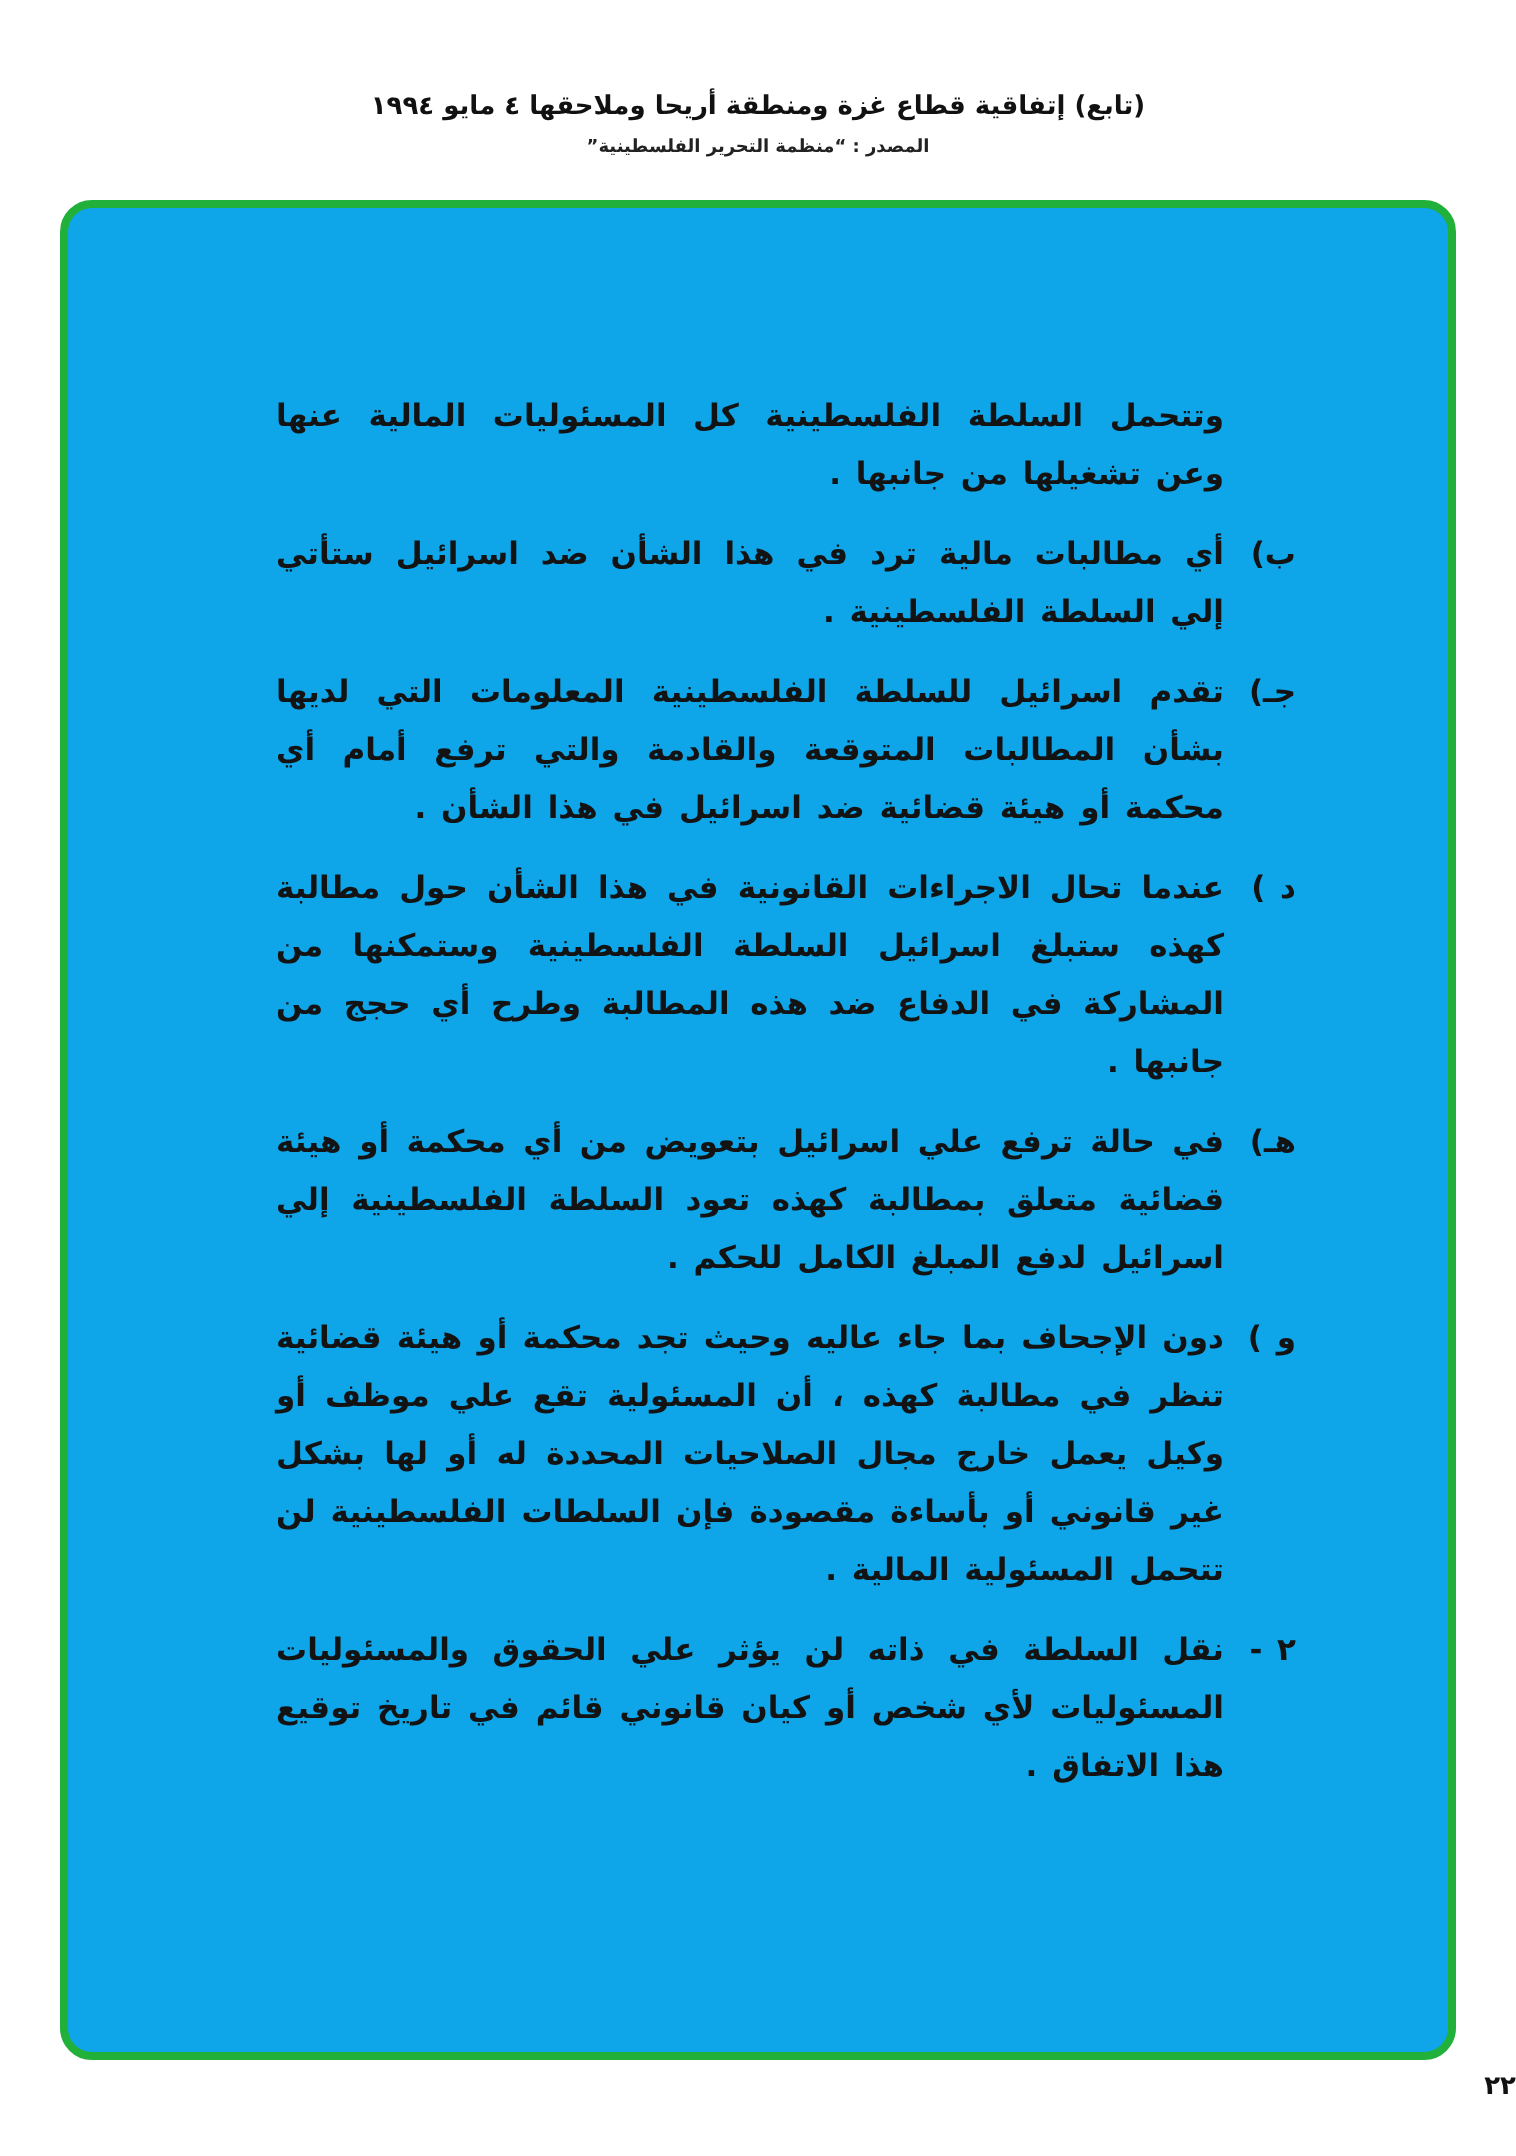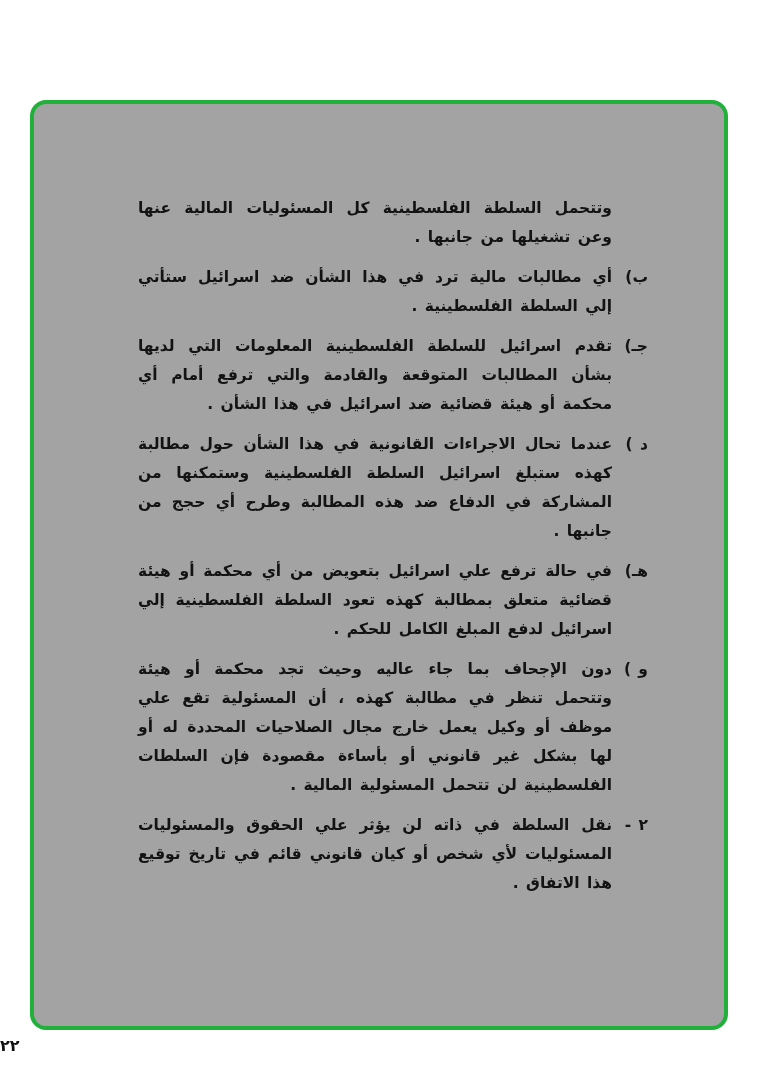--- a/index.html
+++ b/index.html
@@ -38,21 +38,21 @@
   }
   .green-box {
     position: absolute;
     left: 30px;
     top: 100px;
     width: 698px;
     height: 930px;
     box-sizing: border-box;
     border: 4px solid var(--border-green, #21b13b);
     border-radius: 16px;
-    background: #a3a3a3;
+    background: #0ea5e9;
   }
   .doc-body {
     box-sizing: border-box;
     padding: 90px 76px 0 104px;
     direction: rtl;
     font-size: 15.5px;
     font-weight: 700;
     line-height: 29px;
     word-spacing: 2px;
     color: #131313;
@@ -67,32 +67,36 @@
   }
   .para-text {
     flex: 1;
     text-align: justify;
   }
   .footer {
     position: absolute;
     top: 1036px;
     left: 0;
     right: 0;
-    text-align: left;
+    text-align: right;
     direction: rtl;
-    font-size: 16px;
+    font-size: 13px;
     font-weight: 700;
     color: #111111;
   }
 </style>
 </head>
 <body>
 
 <div class="page">
 
+  <div class="header">
+    <div class="header-title">(تابع) إتفاقية قطاع غزة ومنطقة أريحا وملاحقها ٤ مايو ١٩٩٤</div>
+    <div class="header-source">المصدر :  “منظمة التحرير الفلسطينية”</div>
+  </div>
 
   <div class="green-box">
     <div class="doc-body">
 
       <div class="para">
         <span class="para-label"></span>
         <span class="para-text">وتتحمل السلطة الفلسطينية كل المسئوليات المالية عنها وعن تشغيلها من جانبها .</span>
       </div>
 
       <div class="para">
@@ -110,21 +114,21 @@
         <span class="para-text">عندما تحال الاجراءات القانونية في هذا الشأن حول مطالبة كهذه ستبلغ اسرائيل السلطة الفلسطينية وستمكنها من المشاركة في الدفاع ضد هذه المطالبة وطرح أي حجج من جانبها .</span>
       </div>
 
       <div class="para">
         <span class="para-label">هـ)</span>
         <span class="para-text">في حالة ترفع علي اسرائيل بتعويض من أي محكمة أو هيئة قضائية متعلق بمطالبة كهذه تعود السلطة الفلسطينية إلي اسرائيل لدفع المبلغ الكامل للحكم .</span>
       </div>
 
       <div class="para">
         <span class="para-label">و )</span>
-        <span class="para-text">دون الإجحاف بما جاء عاليه وحيث تجد محكمة أو هيئة وتتحمل تنظر في مطالبة كهذه ، أن المسئولية تقع علي موظف أو وكيل يعمل خارج مجال الصلاحيات المحددة له أو لها بشكل غير قانوني أو بأساءة مقصودة فإن السلطات الفلسطينية لن تتحمل المسئولية المالية .</span>
+        <span class="para-text">دون الإجحاف بما جاء عاليه وحيث تجد محكمة أو هيئة قضائية تنظر في مطالبة كهذه ، أن المسئولية تقع علي موظف أو وكيل يعمل خارج مجال الصلاحيات المحددة له أو لها بشكل غير قانوني أو بأساءة مقصودة فإن السلطات الفلسطينية لن تتحمل المسئولية المالية .</span>
       </div>
 
       <div class="para">
         <span class="para-label">٢ -</span>
         <span class="para-text">نقل السلطة في ذاته لن يؤثر علي الحقوق والمسئوليات المسئوليات لأي شخص أو كيان قانوني قائم في تاريخ توقيع هذا الاتفاق .</span>
       </div>
 
     </div>
   </div>
 

